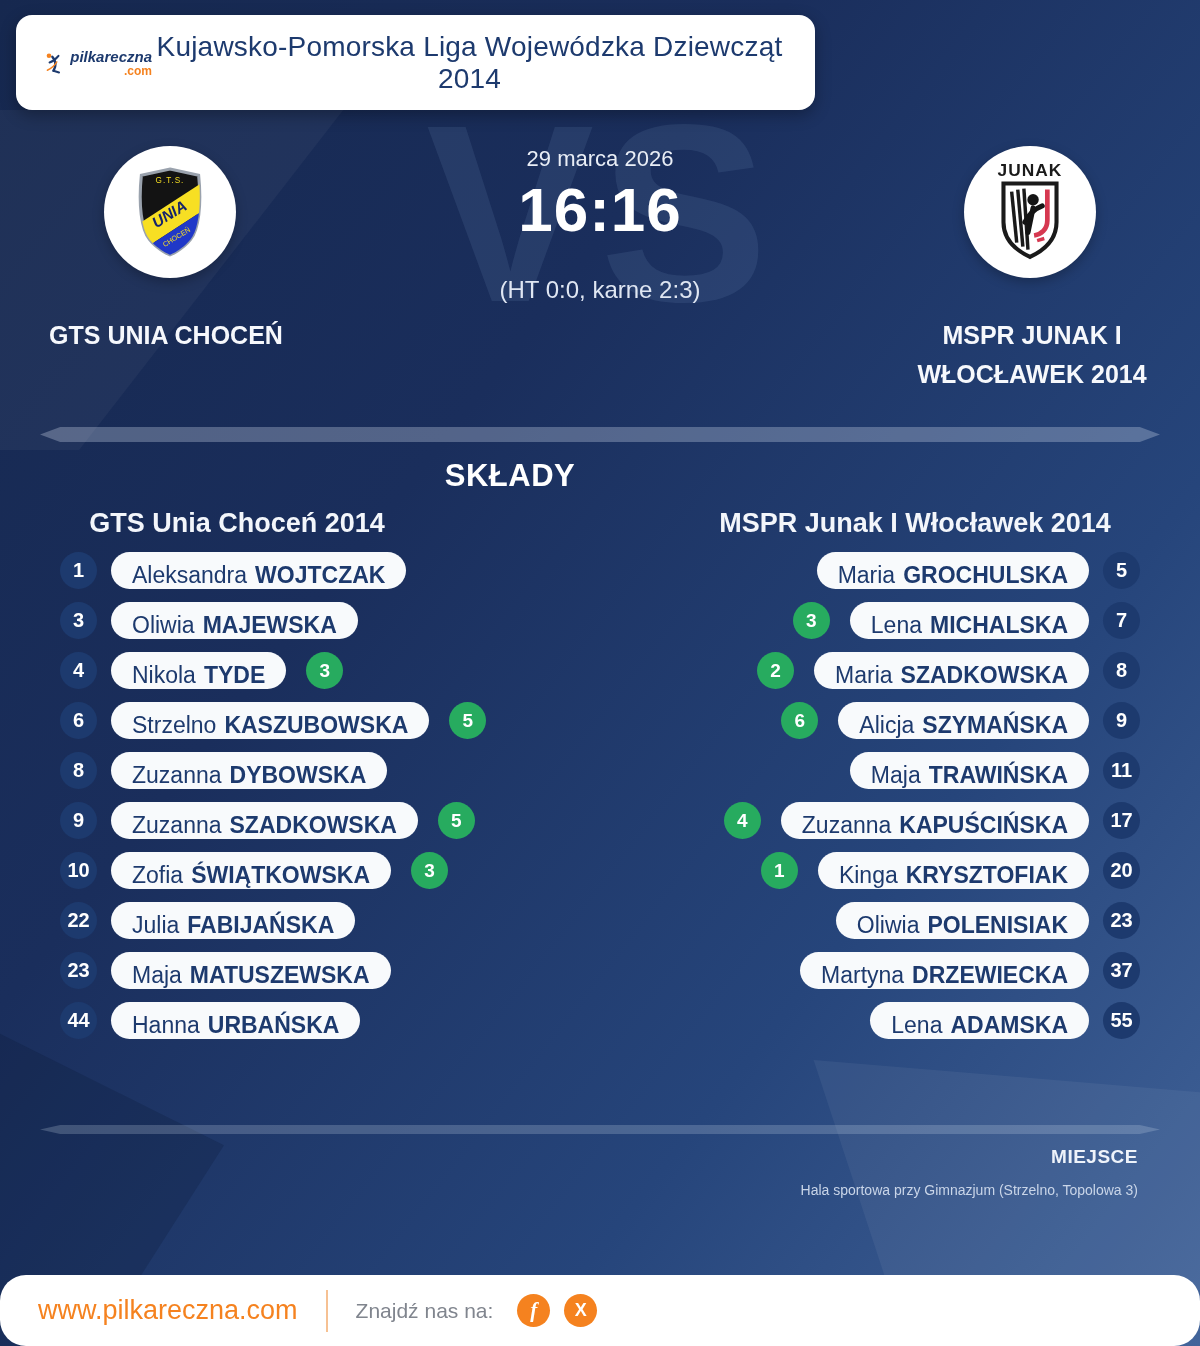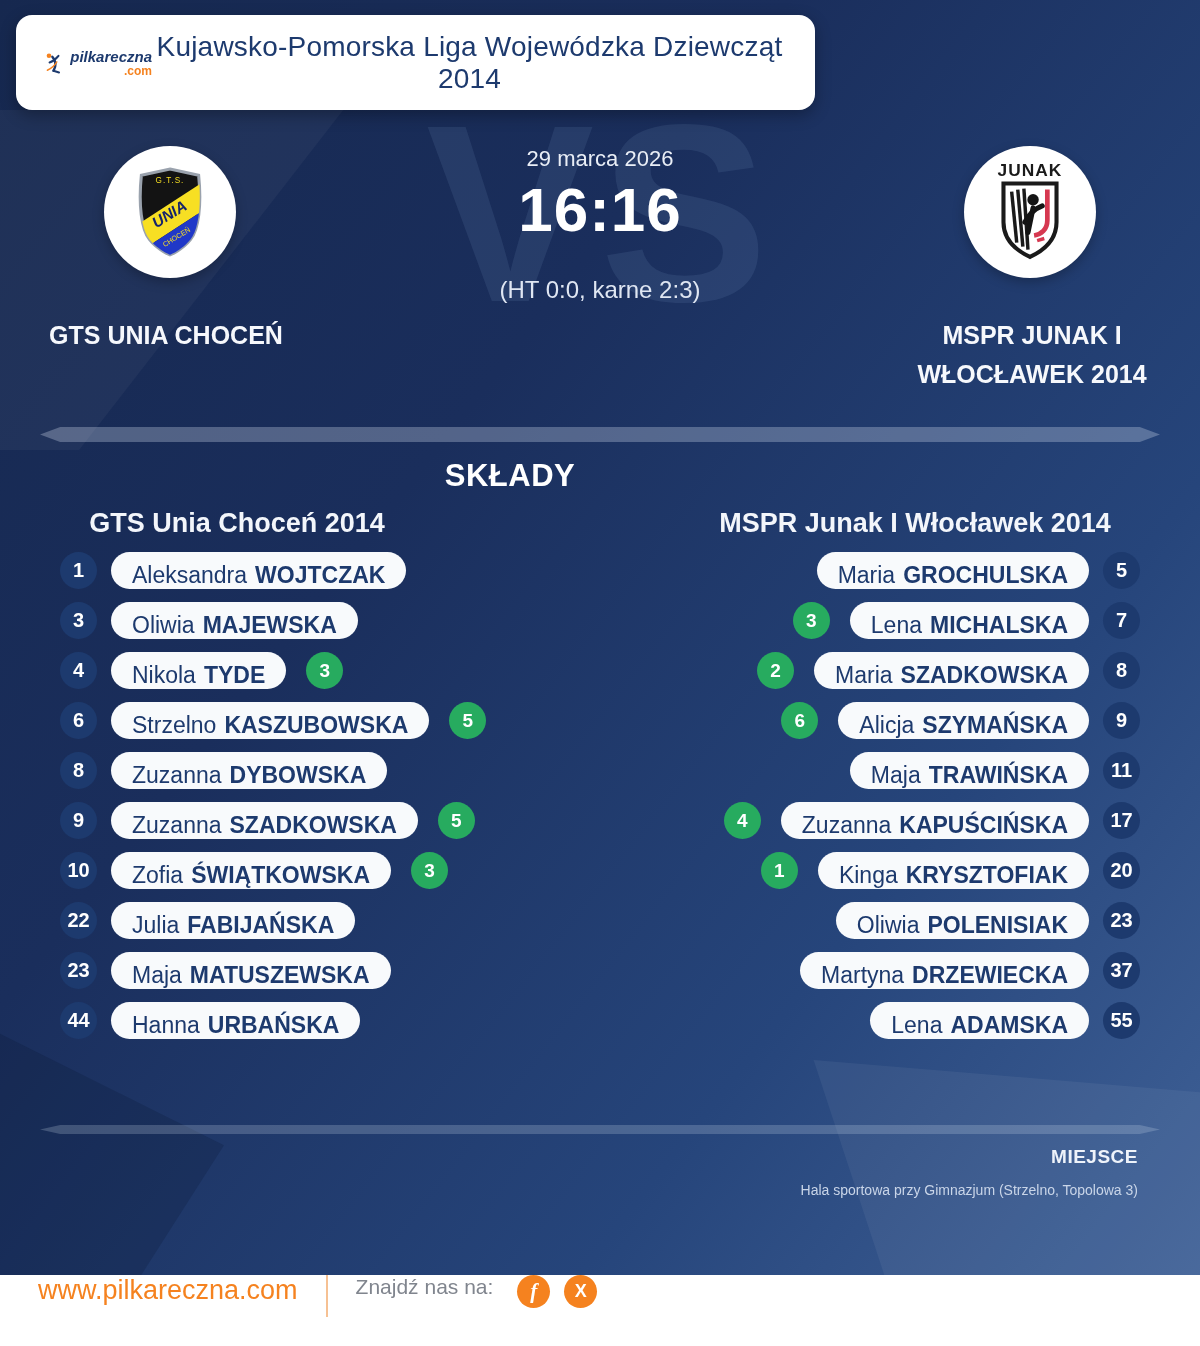--- a/index.html
+++ b/index.html
@@ -78,21 +78,21 @@
   .roster.home .goal { margin-left:20px; }
   .roster.away .goal { margin-right:20px; }
 
   
   .venue { position:absolute; right:62px; top:1146px; text-align:right; }
   .venue-label { color:#eef3fa; font-size:19px; font-weight:700; letter-spacing:0.5px; }
   .venue-value { color:#c9d5e8; font-size:14px; margin-top:14px; }
 
   
   .footer { position:absolute; left:0; bottom:0; width:1200px; height:71px; background:#ffffff;
-    display:flex; align-items:flex-start; padding:0 38px; box-sizing:border-box; }
+    display:flex; align-items:center; padding:0 38px; box-sizing:border-box;border-radius:26px; }
   .footer-url { color:#f5821f; font-size:27px; text-decoration:none; }
   .vline { width:2px; height:42px; background:#f6c193; margin:0 28px; }
   .findus { color:#80858e; font-size:21px; }
   .social { width:33px; height:33px; border-radius:50%; background:#f5821f; color:#ffffff;
     display:flex; align-items:center; justify-content:center; font-weight:700; font-size:18px; cursor:pointer; }
   .social.fb { margin-left:24px; font-family:"Liberation Serif", serif; font-style:italic; font-size:21px; }
   .social.x  { margin-left:14px; }
 </style>
 </head>
 <body>

